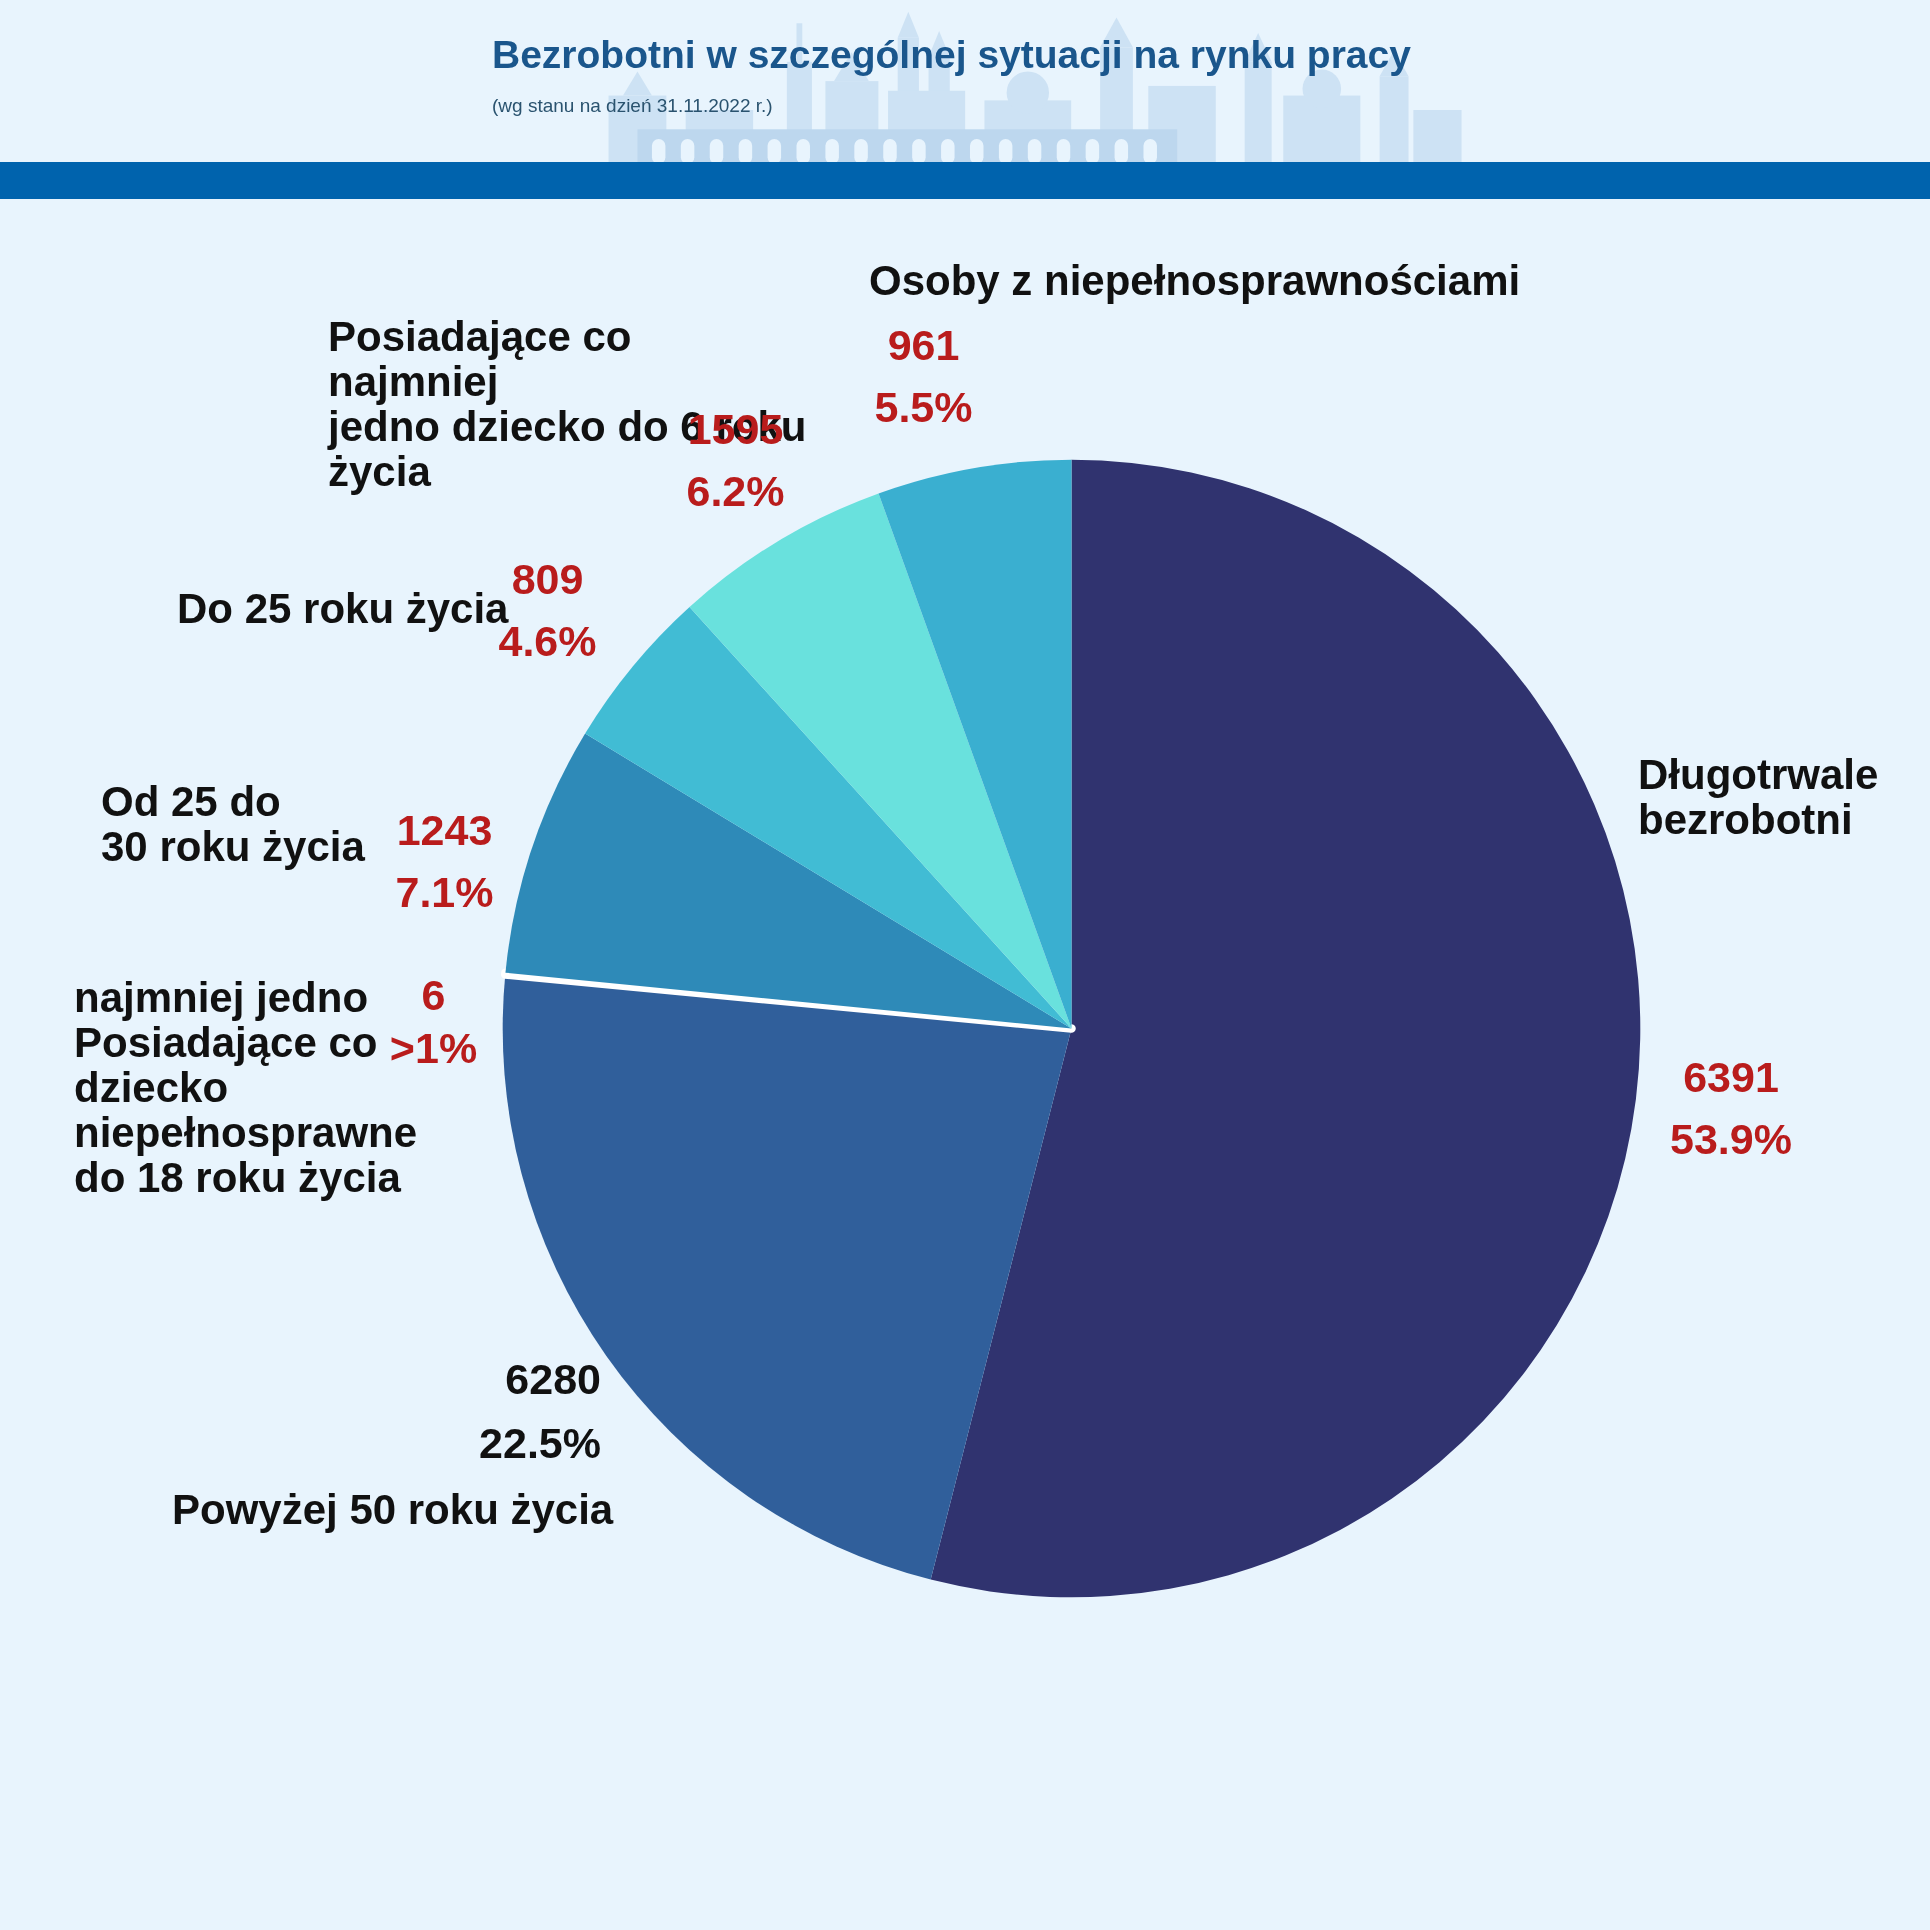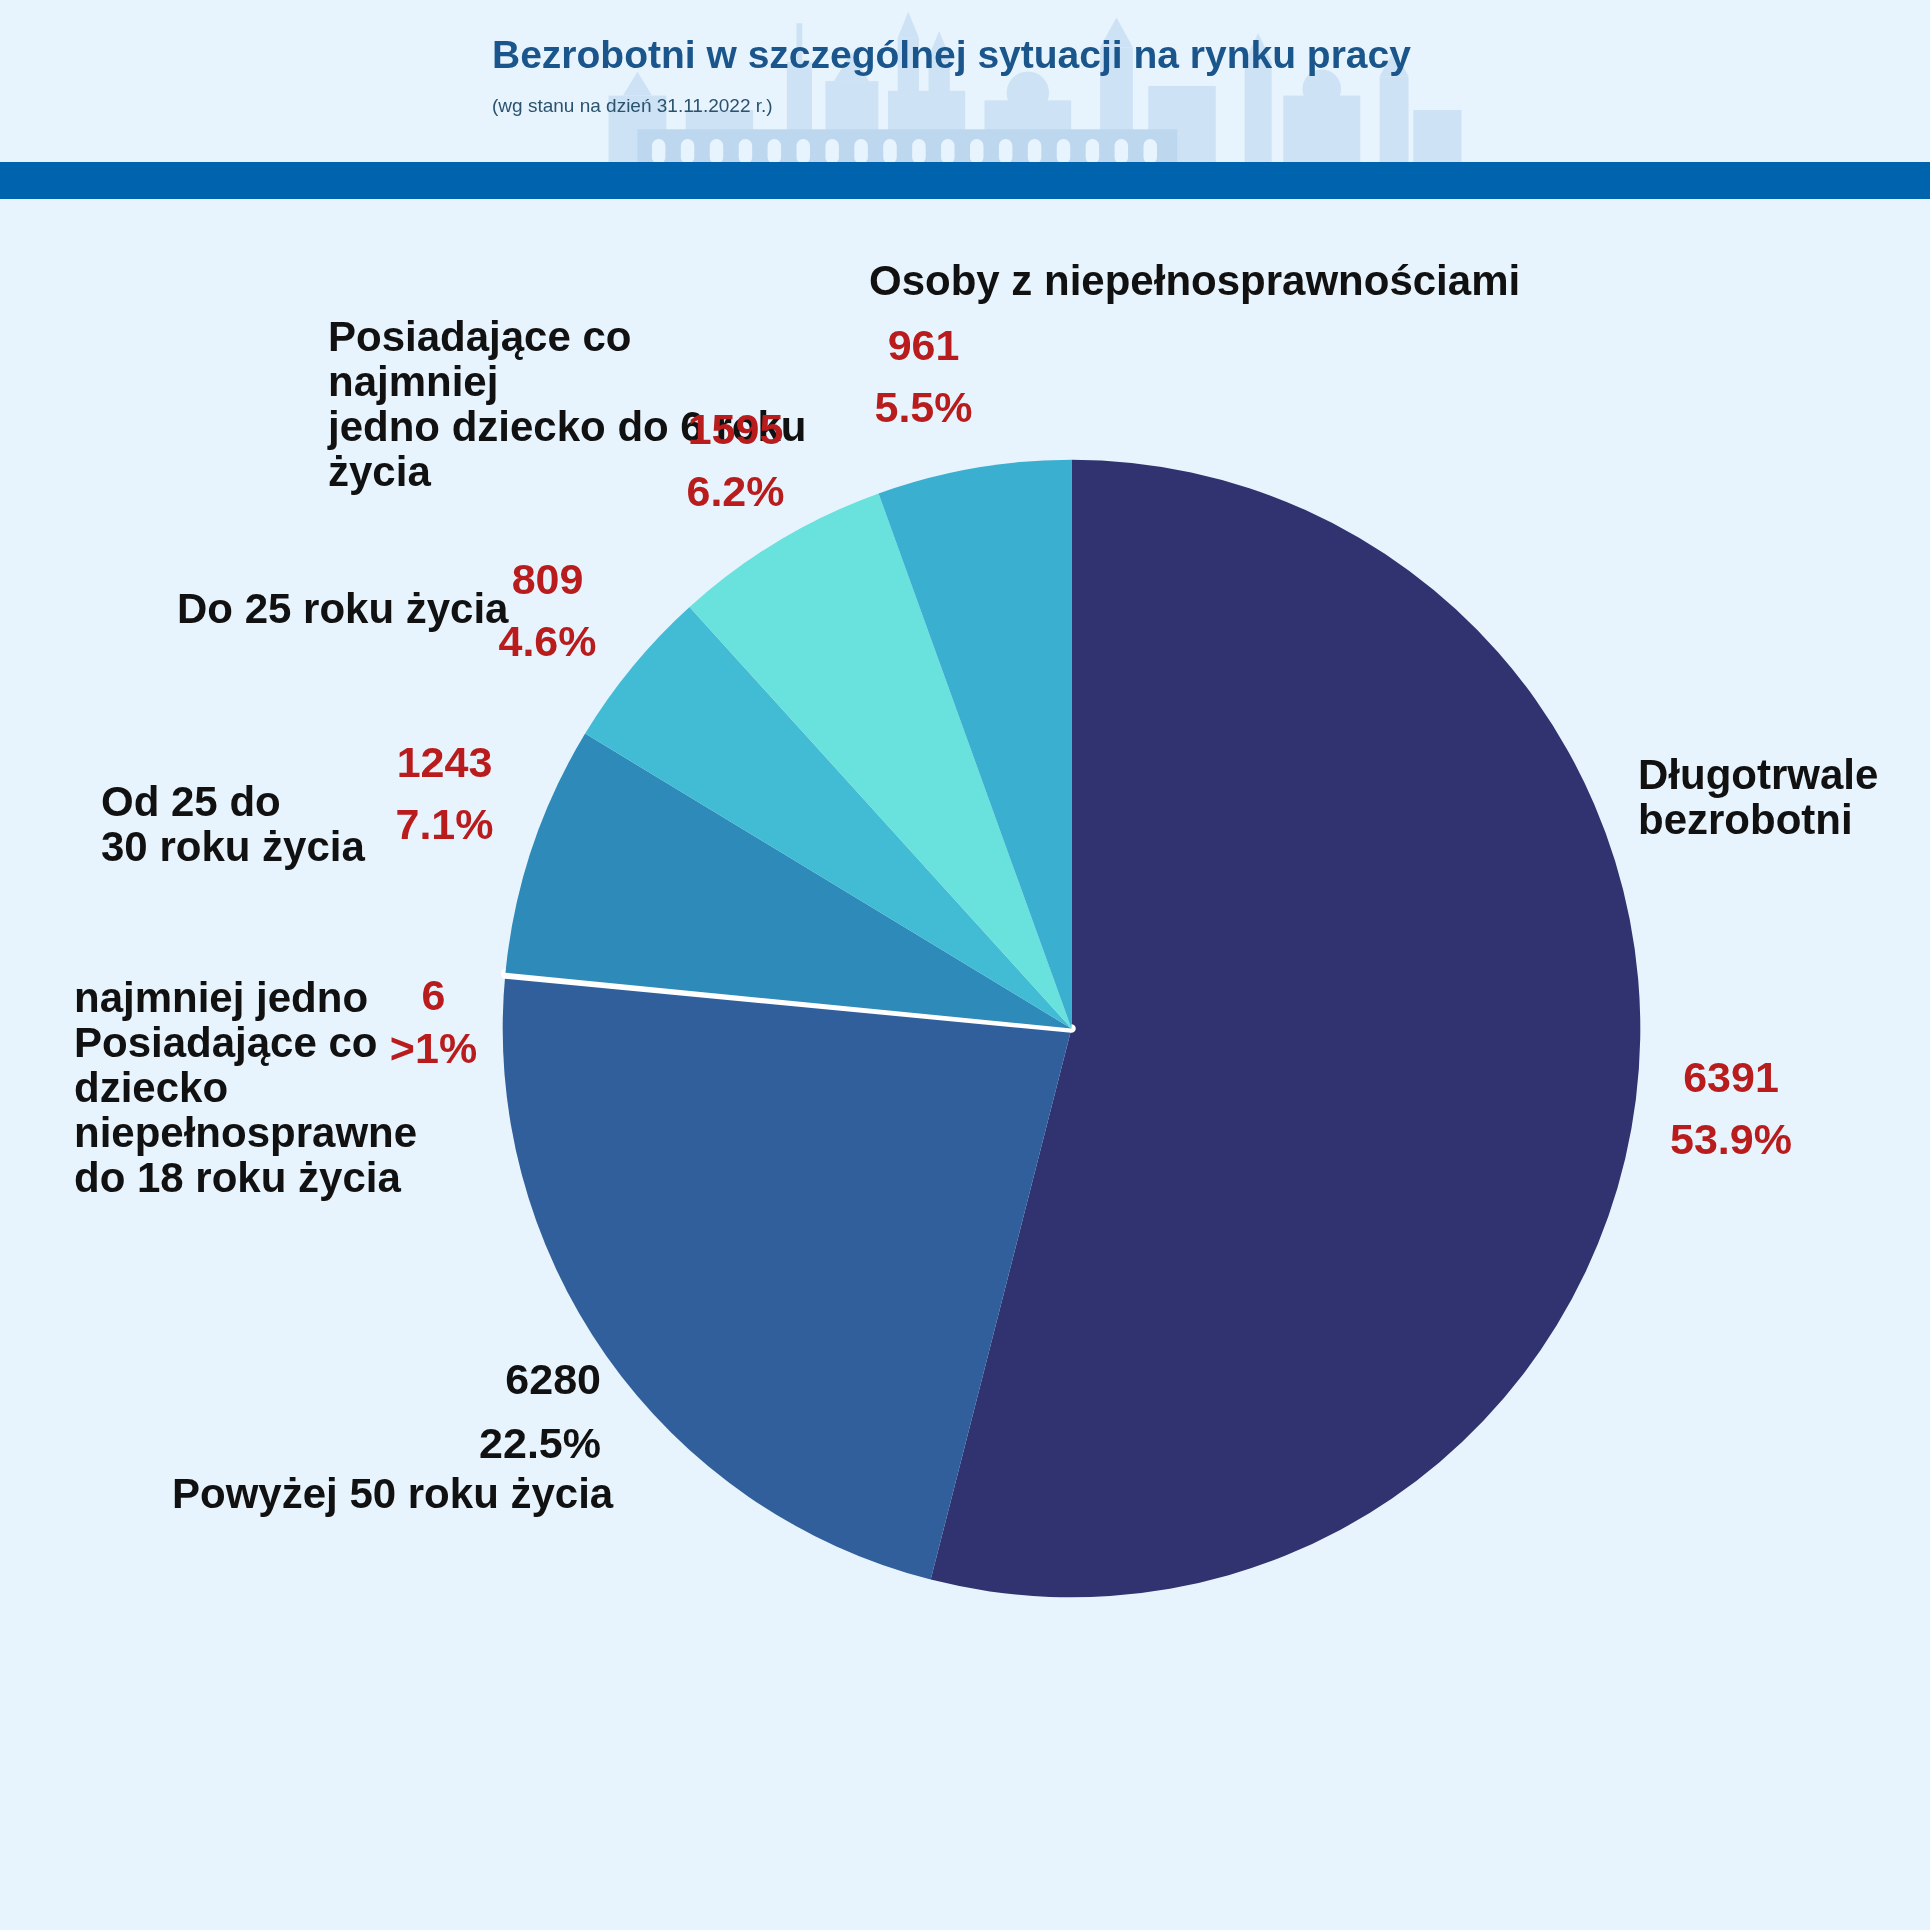--- a/index.html
+++ b/index.html
@@ -28,21 +28,21 @@
   .nums{
     position:absolute;font-size:43px;font-weight:700;color:#b91c1c;text-align:center;line-height:1;
   }
   .nums .v{margin-bottom:19.3px;}
   .nums.tight .v{margin-bottom:9.7px;}
   .right-block{
     position:absolute;left:172px;top:1358px;width:429px;
     font-size:43px;font-weight:700;text-align:right;line-height:1;white-space:nowrap;
   }
   .right-block .v{margin-bottom:21px;}
-  .right-block .p{margin-bottom:8px;}
+  .right-block .p{margin-bottom:24px;}
   .right-block .l{font-size:42px;}
 </style>
 </head>
 <body>
 
 <div class="header">
   <svg class="skyline" viewBox="0 0 920 166" aria-hidden="true">
     <g fill="#cde2f4">
       <rect x="30" y="95" width="60" height="71"></rect>
       <polygon points="60,70 75,95 45,95"></polygon>
@@ -134,21 +134,21 @@
 </div>
 <div class="nums" style="left:463px;top:558px;width:169px;">
   <div class="v">809</div>
   <div class="p">4.6%</div>
 </div>
 
 <div class="ann" style="left:101px;top:780px;">
   <div>Od 25 do</div>
   <div>30 roku życia</div>
 </div>
-<div class="nums" style="left:360px;top:741px;width:169px;text-align:center;">
+<div class="nums" style="left:360px;top:809px;width:169px;text-align:center;">
   <div class="v">1243</div>
   <div class="p">7.1%</div>
 </div>
 
 <div class="ann" style="left:74px;top:976px;width:348px;">
   <div>najmniej jedno</div>
   <div>Posiadające co</div>
   <div>dziecko</div>
   <div>niepełnosprawne</div>
   <div>do 18 roku życia</div>

